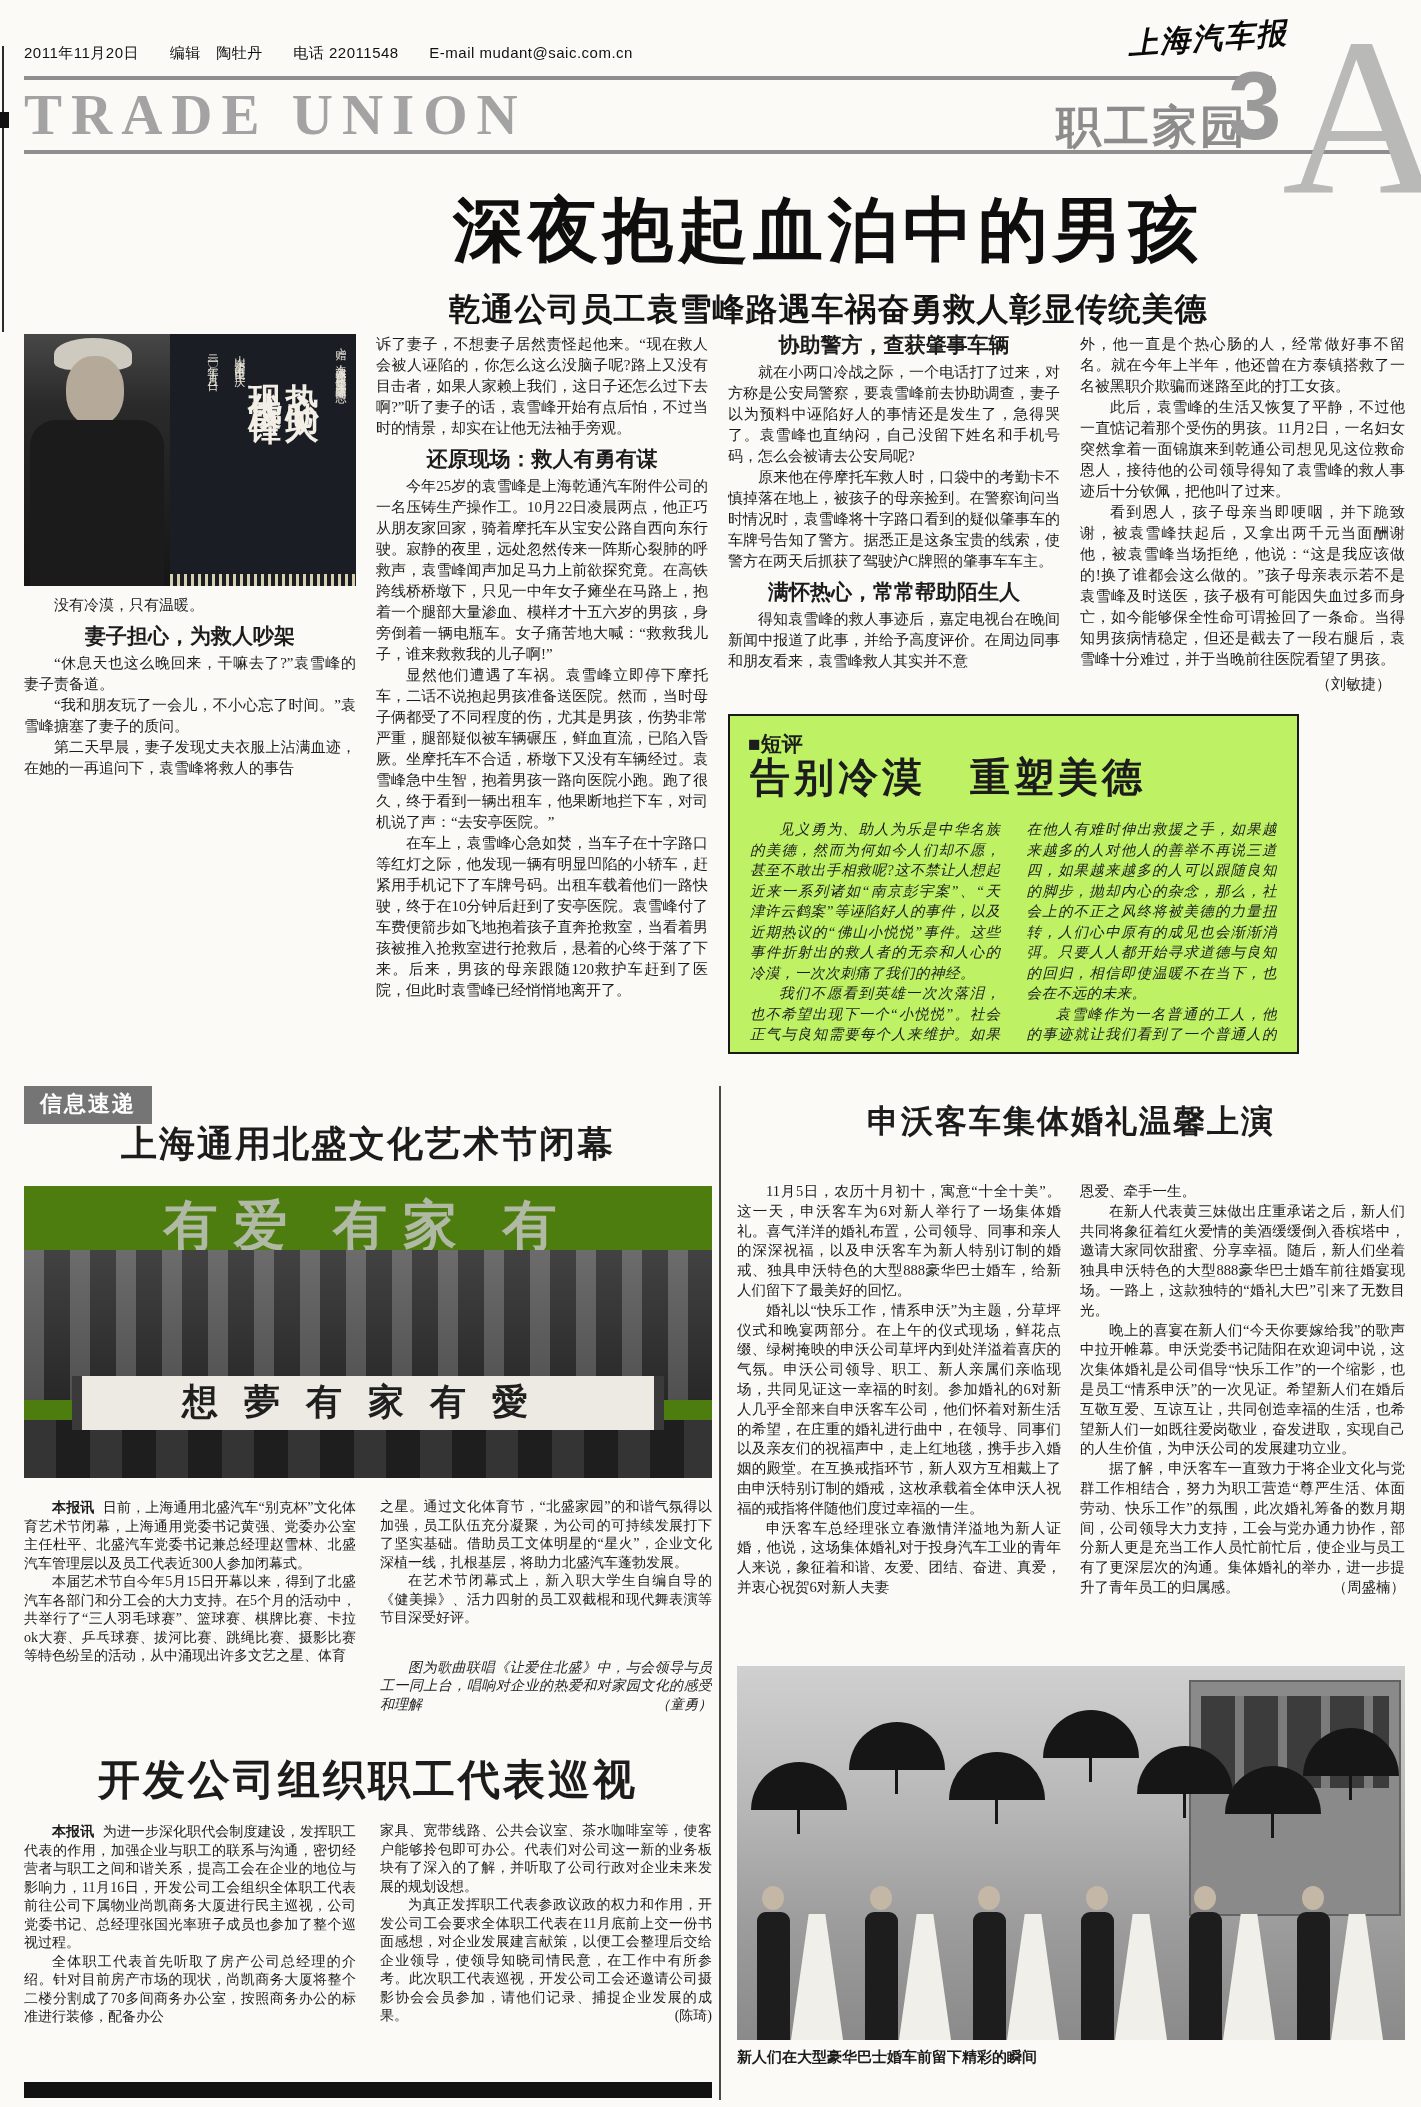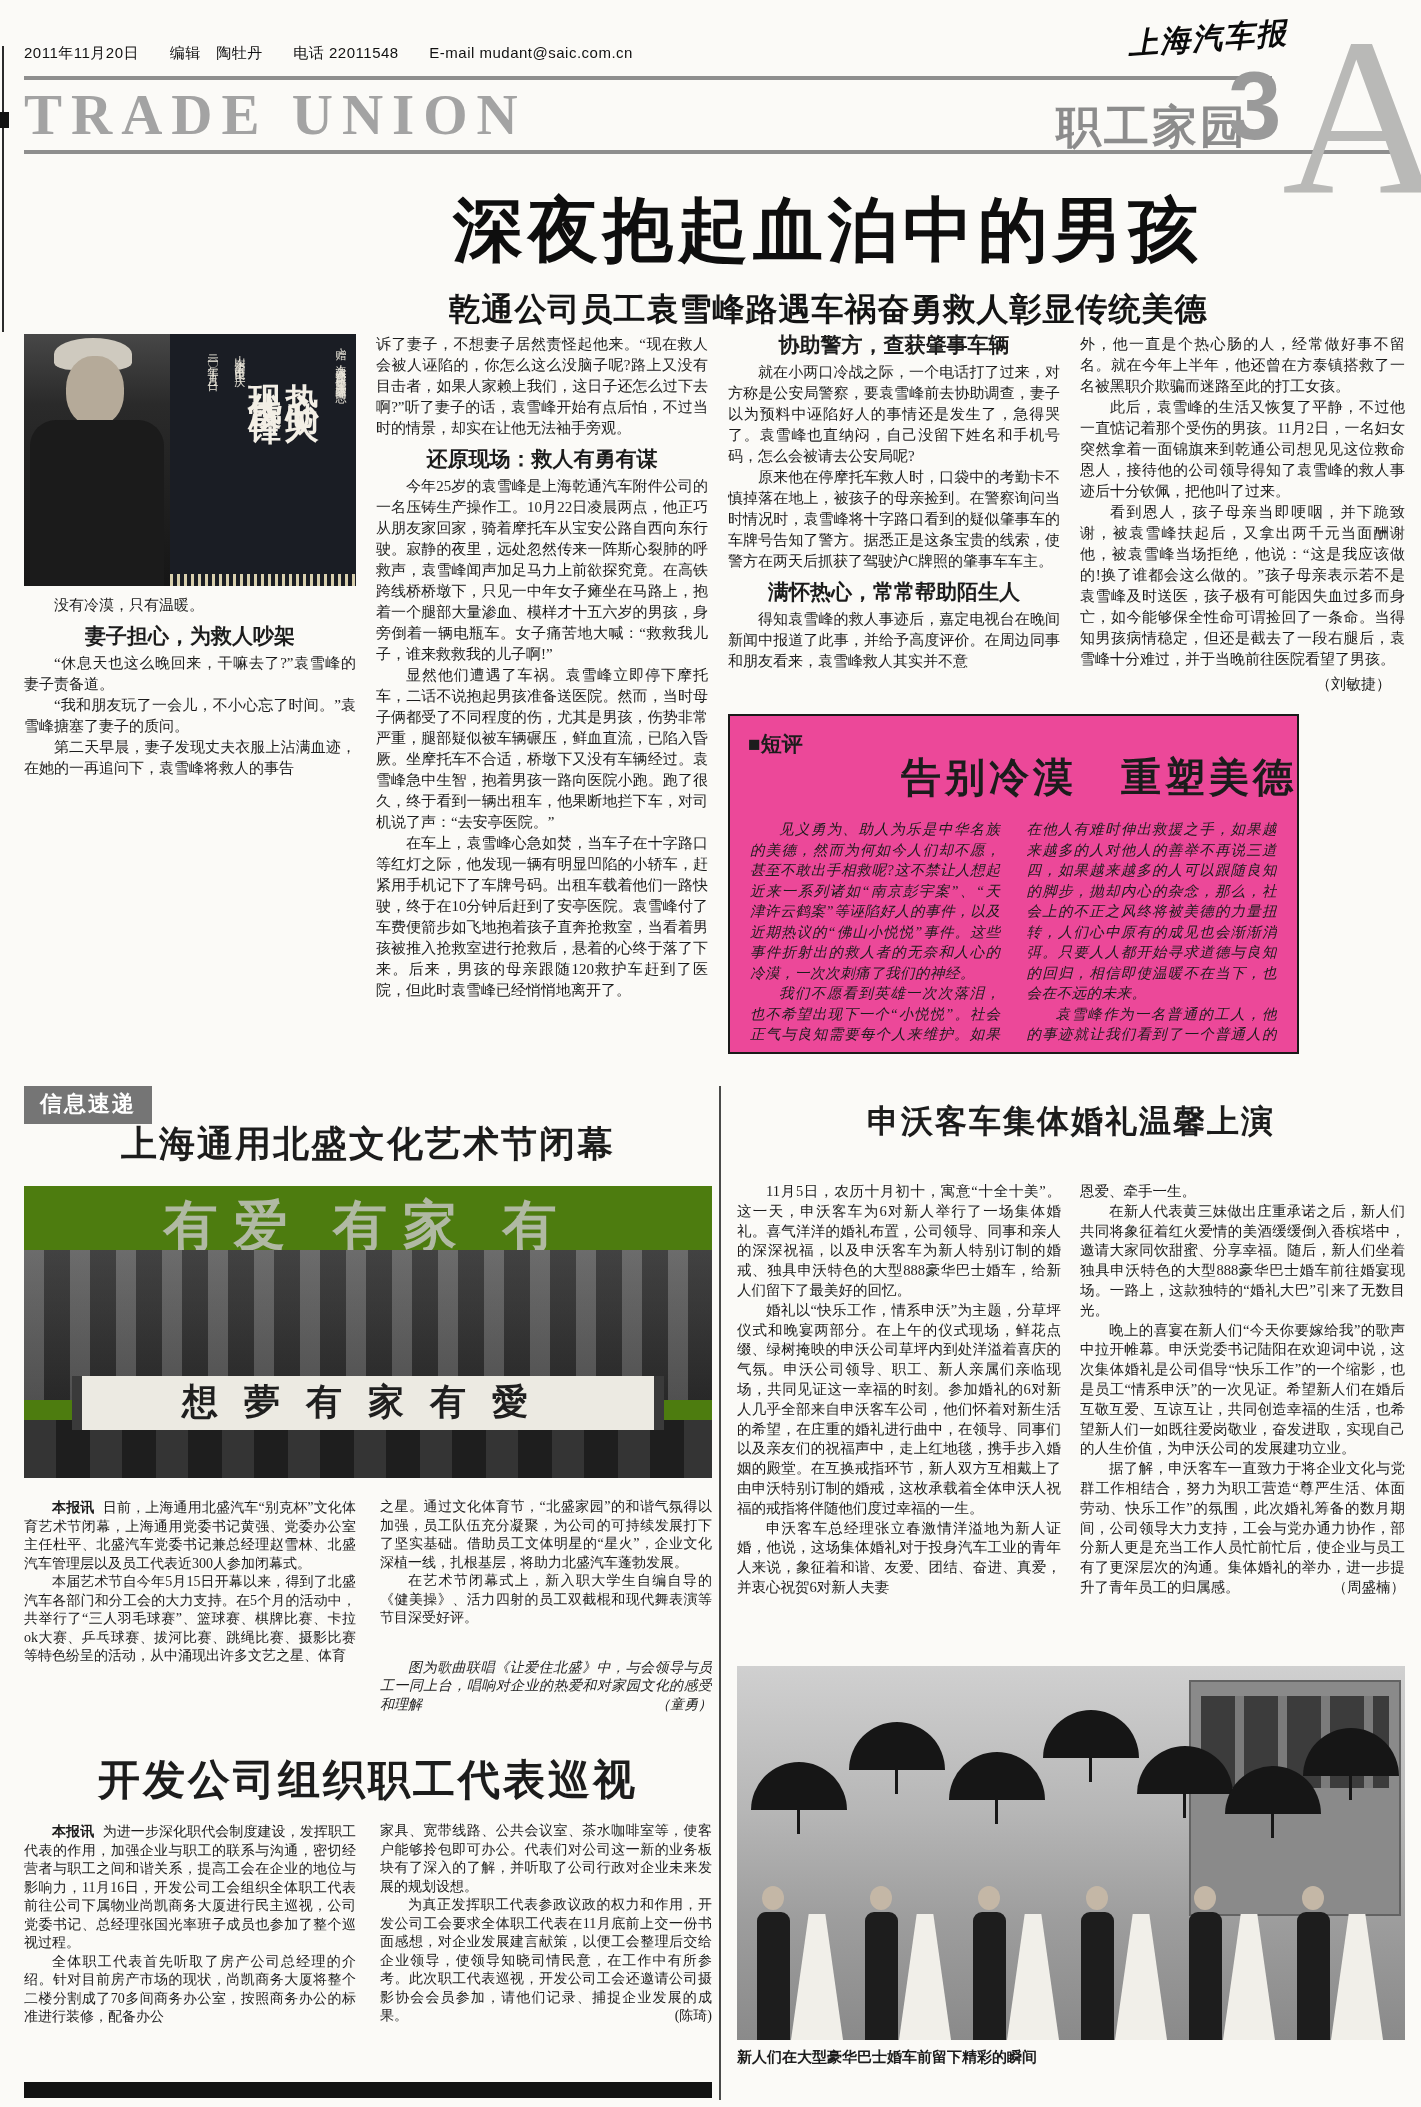--- a/index.html
+++ b/index.html
@@ -43,23 +43,23 @@
   .mp-banner { position:absolute; right:0; top:0; width:56%; height:100%; background:#1a1d24; }
   .mp-banner::after { content:""; position:absolute; bottom:0; left:0; right:0; height:12px;
       background:repeating-linear-gradient(90deg,#d8cfae 0 3px,#1a1d24 3px 7px); }
   .bn-dedication { position:absolute; right:5px; top:6px; writing-mode:vertical-rl; height:92%; font-size:11px; color:#eae6da; letter-spacing:2px; }
   .bn-big { position:absolute; right:44px; top:24px; writing-mode:vertical-rl; height:196px; font-size:33px; font-weight:bold; color:#f3efe6; letter-spacing:9px; }
   .bn-big > div { margin-left:16px; }
   .bn-giver { position:absolute; left:26px; top:12px; writing-mode:vertical-rl; height:86%; font-size:11px; color:#e8e4d8; letter-spacing:3px; }
   .bn-giver > div { margin-left:6px; }
 
   
-  .comment-box { left:728px; top:714px; width:571px; height:340px; border:2px solid #1a1a1a; background:#ec4899; }
+  .comment-box { left:728px; top:714px; width:571px; height:340px; border:2px solid #1a1a1a; background:#bef264; }
   .cm-label { position:absolute; left:18px; top:14px; font-family:"Liberation Sans", sans-serif; font-weight:bold; font-size:21px; }
-  .cm-title { margin-top:34px; text-align:right; font-family:"Liberation Sans", sans-serif; font-weight:bold; font-size:40px; letter-spacing:4px;padding-left:20px; }
+  .cm-title { margin-top:34px; text-align:left; font-family:"Liberation Sans", sans-serif; font-weight:bold; font-size:40px; letter-spacing:4px;padding-left:20px; }
   .cm-cols { display:flex; gap:26px; padding:14px 20px 0; }
   .cm-col { width:303px; height:222px; overflow:hidden; font-style:italic; font-size:14.5px; line-height:20.5px; letter-spacing:.5px; }
 
   
   .express { left:24px; top:1086px; background:#757575; color:#fff; font-family:"Liberation Sans", sans-serif; font-weight:bold; font-size:22px; padding:3px 16px 5px; letter-spacing:2px; }
   .bs-head { left:24px; top:1120px; width:688px; text-align:center; font-family:"Liberation Sans", sans-serif; font-weight:bold; font-size:36px; letter-spacing:2px; }
   .bs-photo { left:24px; top:1186px; width:688px; height:292px; background:#4d7c0f; overflow:hidden; }
   .bs-bgtext { position:absolute; top:4px; left:0; right:0; text-align:center; font-weight:bold; font-size:54px; color:#c9c9c9; opacity:.8; letter-spacing:16px; white-space:nowrap; }
   .bs-crowd { position:absolute; top:64px; left:0; right:0; height:150px;
       background:repeating-linear-gradient(90deg, rgba(185,185,185,.28) 0 20px, rgba(40,40,40,.32) 20px 46px),

